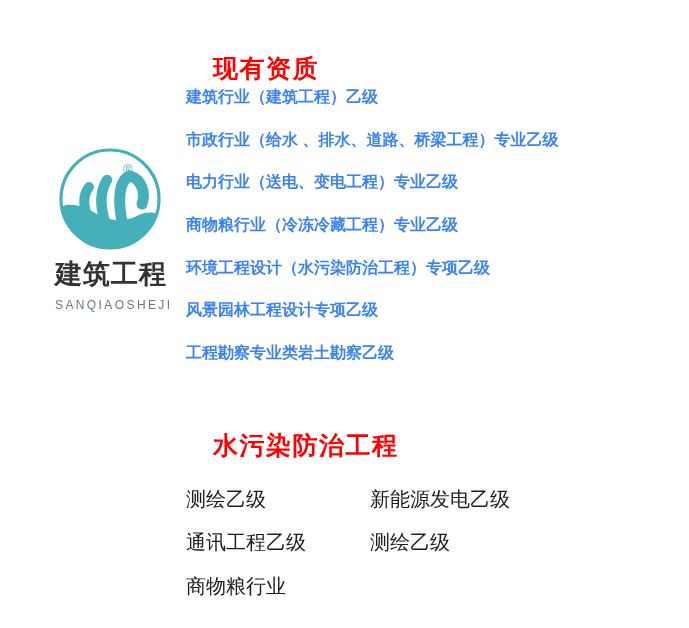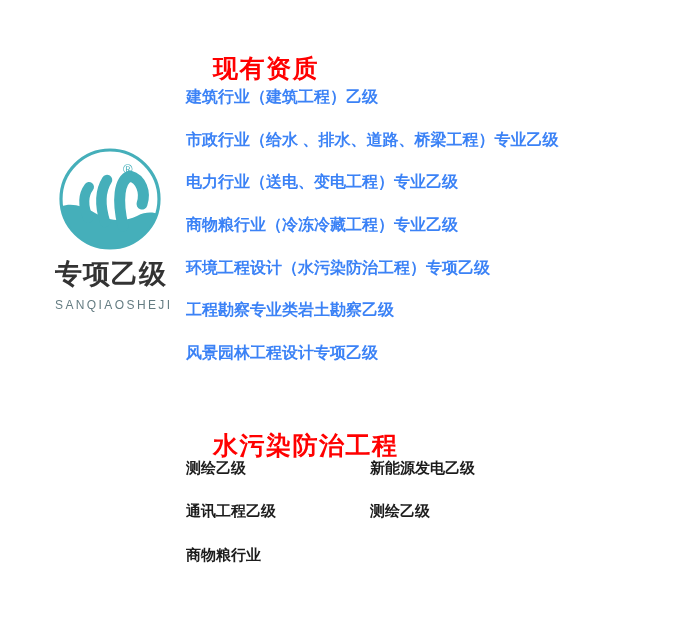--- a/index.html
+++ b/index.html
@@ -76,25 +76,26 @@
     position: absolute;
     left: 186px;
     top: 454px;
     width: 420px;
   }
   .pending-row {
     display: flex;
     height: 43.3px;
   }
   .pending-cell {
-    font-size: 15px;
-    font-weight: bold;
+    font-size: 20px;
+    font-weight: normal;
     color: #1c1c1c;
     line-height: 28px;
     white-space: nowrap;
+    margin-top: 31px;
   }
   .pending-cell.col-left { width: 184px; flex: 0 0 184px; }
 </style>
 </head>
 <body>
 
 <div class="page">
 
   <div class="logo">
     <svg width="106" height="106" viewBox="0 0 106 106" xmlns="http://www.w3.org/2000/svg">
@@ -111,34 +112,34 @@
 
         <path d="M31,72 C26,60 26,49 32,41" fill="none" stroke="#45afba" stroke-width="10" stroke-linecap="round"></path>
 
         <path d="M48,76 C43,60 43,45 50,34" fill="none" stroke="#45afba" stroke-width="10.5" stroke-linecap="round"></path>
 
         <path d="M66,80 C60,54 62,34 73,30 C84,33 89,46 85,58" fill="none" stroke="#45afba" stroke-width="11" stroke-linecap="round"></path>
       </g>
 
       <text x="66" y="28" font-size="13" fill="#45afba" font-family="Liberation Sans, DejaVu Sans, sans-serif">®</text>
     </svg>
-    <div class="logo-cn">专项乙级</div>
+    <div class="logo-cn">建筑工程</div>
     <div class="logo-en">SANQIAOSHEJI</div>
   </div>
 
   <h2 class="section-title title-current">现有资质</h2>
 
   <div class="qual-list">
     <div class="qual-item">建筑行业（建筑工程）乙级</div>
     <div class="qual-item">市政行业（给水 、排水、道路、桥梁工程）专业乙级</div>
     <div class="qual-item">电力行业（送电、变电工程）专业乙级</div>
     <div class="qual-item">商物粮行业（冷冻冷藏工程）专业乙级</div>
     <div class="qual-item">环境工程设计（水污染防治工程）专项乙级</div>
+    <div class="qual-item">风景园林工程设计专项乙级</div>
     <div class="qual-item">工程勘察专业类岩土勘察乙级</div>
-    <div class="qual-item">风景园林工程设计专项乙级</div>
   </div>
 
   <h2 class="section-title title-pending">水污染防治工程</h2>
 
   <div class="pending-grid">
     <div class="pending-row">
       <span class="pending-cell col-left">测绘乙级</span>
       <span class="pending-cell col-right">新能源发电乙级</span>
     </div>
     <div class="pending-row">

